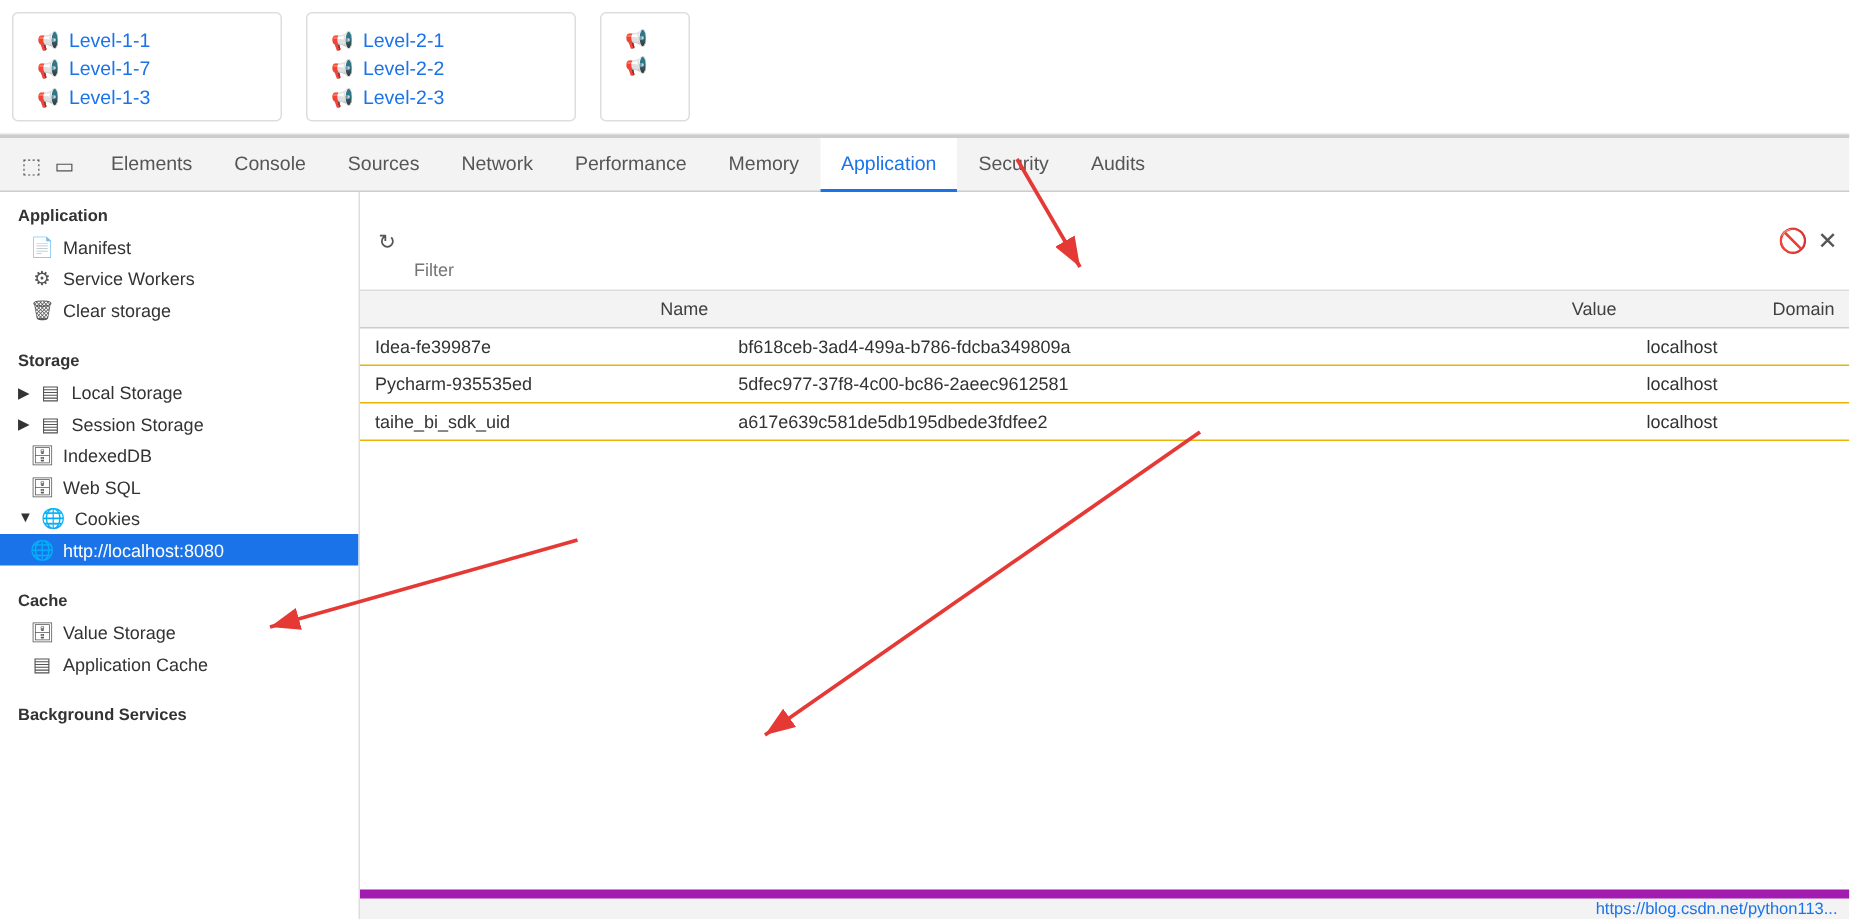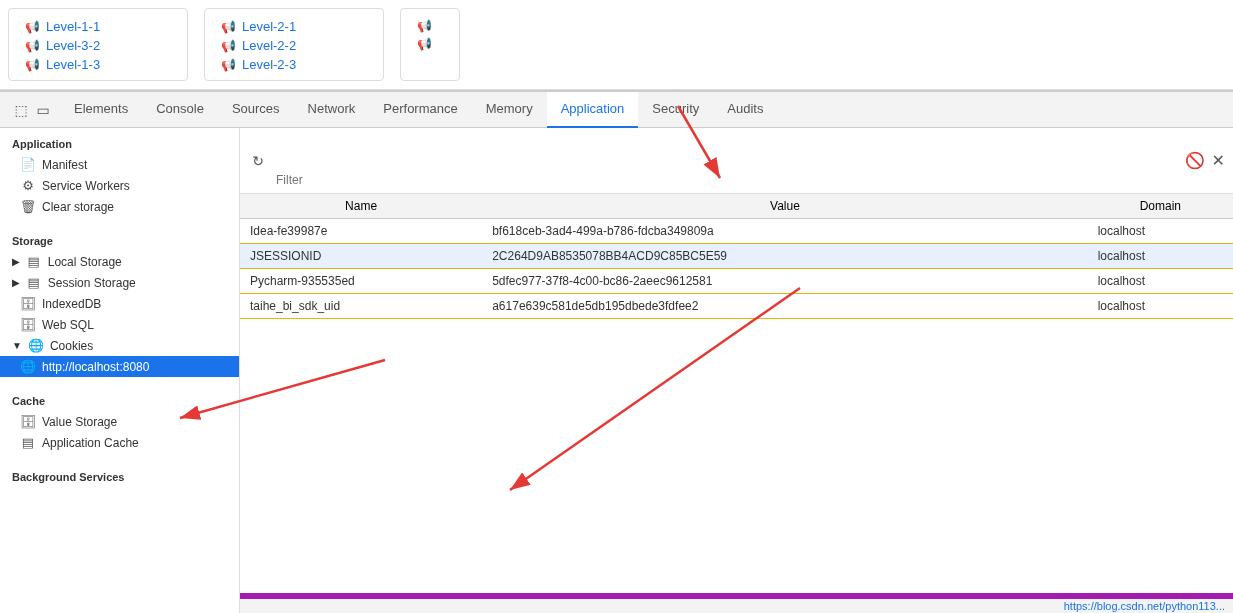--- a/index.html
+++ b/index.html
@@ -200,24 +200,24 @@
       overflow-y: auto;
     }
     table {
       width: 100%;
       border-collapse: collapse;
     }
     thead th {
       background: #f3f3f3;
       border-bottom: 1px solid #ccc;
       padding: 5px 10px;
-      text-align: center;
+      text-align: right;
       font-size: 12px;
       font-weight: normal;
-      color: #000000;
+      color: #404040;
       position: sticky;
       top: 0;
     }
     tbody tr {
       border-bottom: 1px solid #eab308;
     }
     tbody tr.selected { background: #e8f0fe; }
     tbody td {
       padding: 5px 10px;
       font-size: 12px;
@@ -259,21 +259,21 @@
 <div style="position:relative; width:1233px; height:613px; overflow:hidden;">
 
   <div class="top-section">
     <div class="level-card">
       <div class="level-item">
         <span class="level-icon">📢</span>
         <span>Level-1-1</span>
       </div>
       <div class="level-item">
         <span class="level-icon">📢</span>
-        <span>Level-3-2</span>
+        <span>Level-1-7</span>
       </div>
       <div class="level-item">
         <span class="level-icon">📢</span>
         <span>Level-1-3</span>
       </div>
     </div>
     <div class="level-card">
       <div class="level-item">
         <span class="level-icon">📢</span>
         <span>Level-2-1</span>
@@ -413,25 +413,20 @@
                 <th class="col-value">Value</th>
                 <th class="col-domain">Domain</th>
               </tr>
             </thead>
             <tbody id="cookie-tbody">
             <tr>
       <td class="col-name">Idea-fe39987e</td>
       <td class="col-value">bf618ceb-3ad4-499a-b786-fdcba349809a</td>
       <td class="col-domain">localhost</td>
     </tr>
-                <tr class="selected">
-      <td class="col-name">JSESSIONID</td>
-      <td class="col-value">2C264D9AB8535078BB4ACD9C85BC5E59</td>
-      <td class="col-domain">localhost</td>
-    </tr>
                 <tr>
       <td class="col-name">Pycharm-935535ed</td>
       <td class="col-value">5dfec977-37f8-4c00-bc86-2aeec9612581</td>
       <td class="col-domain">localhost</td>
     </tr>
                 <tr>
       <td class="col-name">taihe_bi_sdk_uid</td>
       <td class="col-value">a617e639c581de5db195dbede3fdfee2</td>
       <td class="col-domain">localhost</td>
     </tr>

